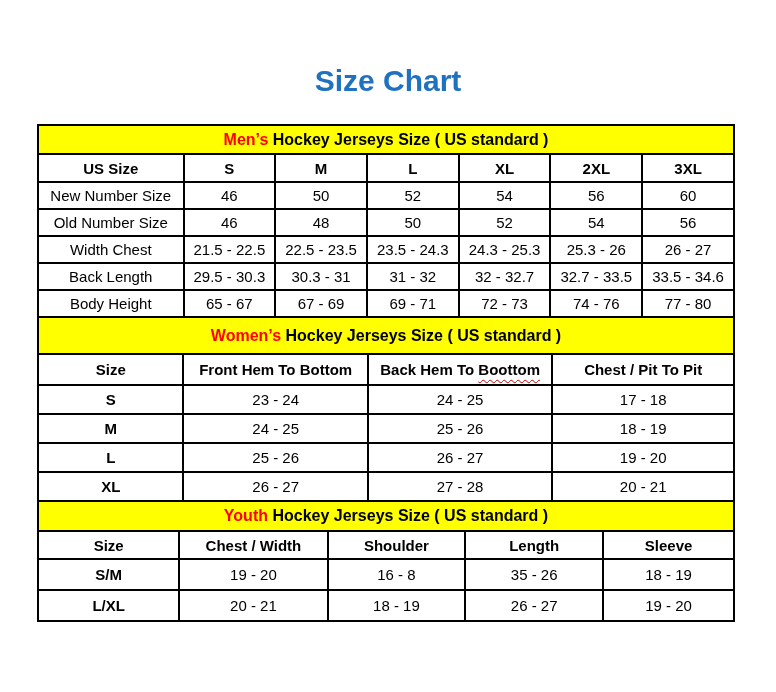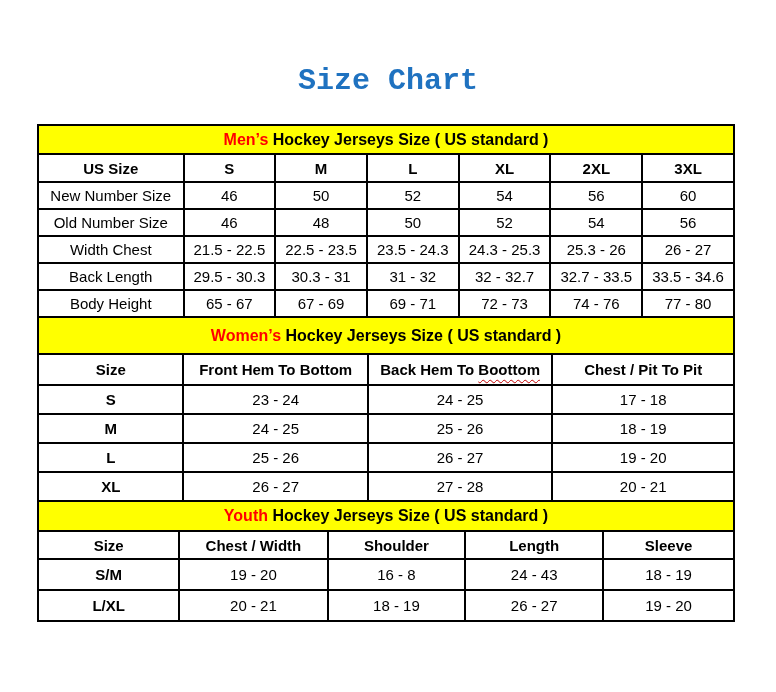--- a/index.html
+++ b/index.html
@@ -14,21 +14,20 @@
   }
   .title {
     position: absolute;
     top: 64px;
     left: 0;
     width: 100%;
     text-align: center;
     font-size: 30px;
     font-weight: bold;
     color: #1F72C0;
-    font-family: Liberation Mono, monospace;
   }
   .tables {
     position: absolute;
     left: 37px;
     top: 124px;
     width: 698px;
   }
   table {
     border-collapse: collapse;
     width: 100%;
@@ -222,21 +221,21 @@
         <td>Size</td>
         <td>Chest / Width</td>
         <td>Shoulder</td>
         <td>Length</td>
         <td>Sleeve</td>
       </tr>
       <tr class="data">
         <td class="lbl-bold">S/M</td>
         <td>19 - 20</td>
         <td>16 - 8</td>
-        <td>24 - 43</td>
+        <td>35 - 26</td>
         <td>18 - 19</td>
       </tr>
       <tr class="data">
         <td class="lbl-bold">L/XL</td>
         <td>20 - 21</td>
         <td>18 - 19</td>
         <td>26 - 27</td>
         <td>19 - 20</td>
       </tr>
     </tbody>

